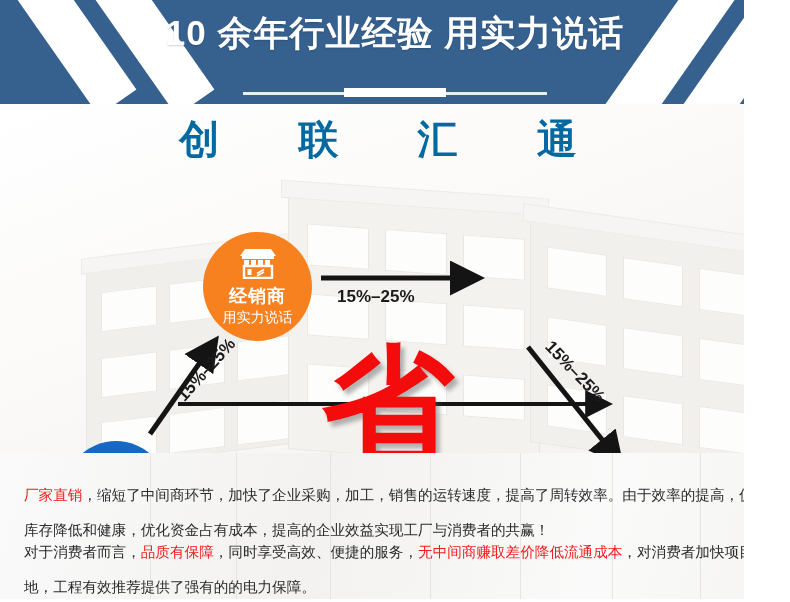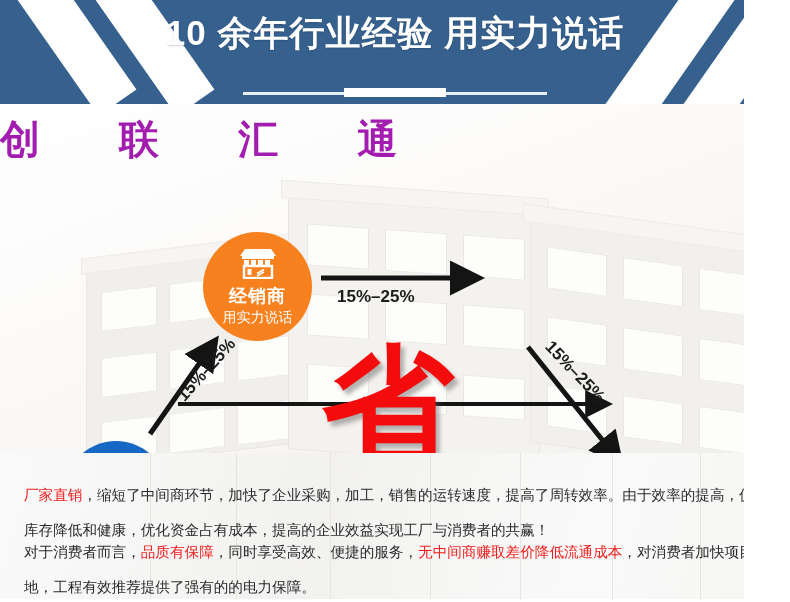--- a/index.html
+++ b/index.html
@@ -45,22 +45,22 @@
   .bg-sky{position:absolute;inset:0;background:
       linear-gradient(160deg,#ffffff 0%,#fcfbfa 35%,#f7f6f4 70%,#f3f2f0 100%);}
   .bldg{position:absolute;background:#f1efec;border:1px solid #eae7e3;}
   .bldgA{left:86px;top:150px;width:210px;height:200px;transform:skewY(-7deg);}
   .bldgB{left:288px;top:96px;width:250px;height:256px;transform:skewY(4deg);background:#f4f2ef;}
   .bldgC{left:530px;top:128px;width:240px;height:225px;transform:skewY(8deg);background:#f2f0ed;}
   .win{position:absolute;background:#fdfdfc;border:1px solid #ebe8e4;}
   .roof{position:absolute;background:#f6f5f3;border:1px solid #eeebe7;}
 
   .wm{
-    position:absolute;top:8px;left:0;right:0;text-align:left;
-    font-size:40px;font-weight:bold;color:#a21caf;letter-spacing:34px;
+    position:absolute;top:8px;left:0;right:0;text-align:center;
+    font-size:40px;font-weight:bold;color:#0369a1;letter-spacing:34px;
     white-space:nowrap;user-select:none;
   }
 
   
   .sheng{
     position:absolute;left:322px;top:238px;
     font-size:132px;line-height:1;font-weight:bold;color:#f40c0c;
     text-shadow:4px 5px 4px rgba(90,90,90,.45);
     user-select:none;
   }

